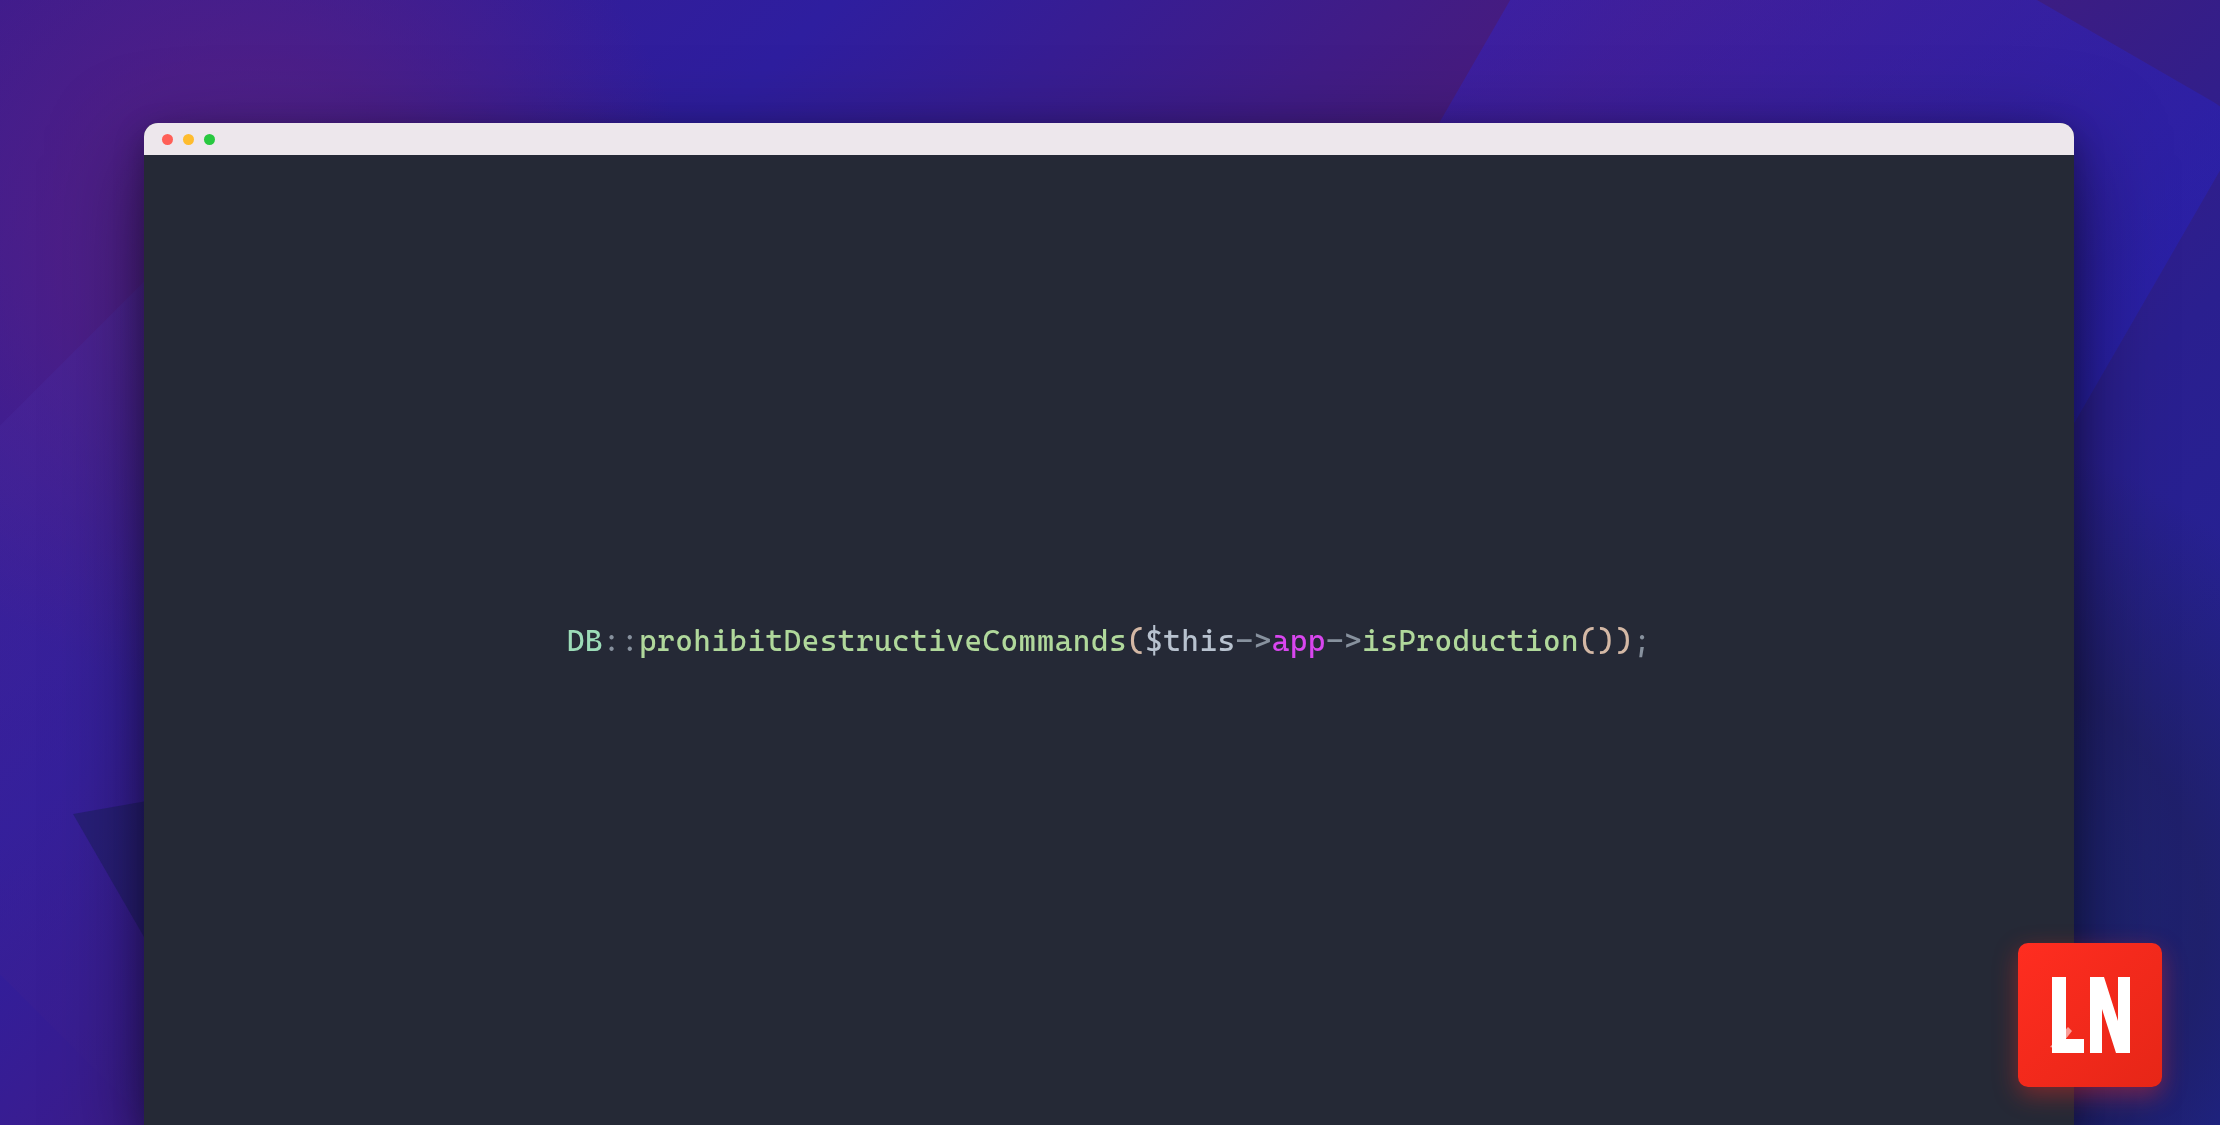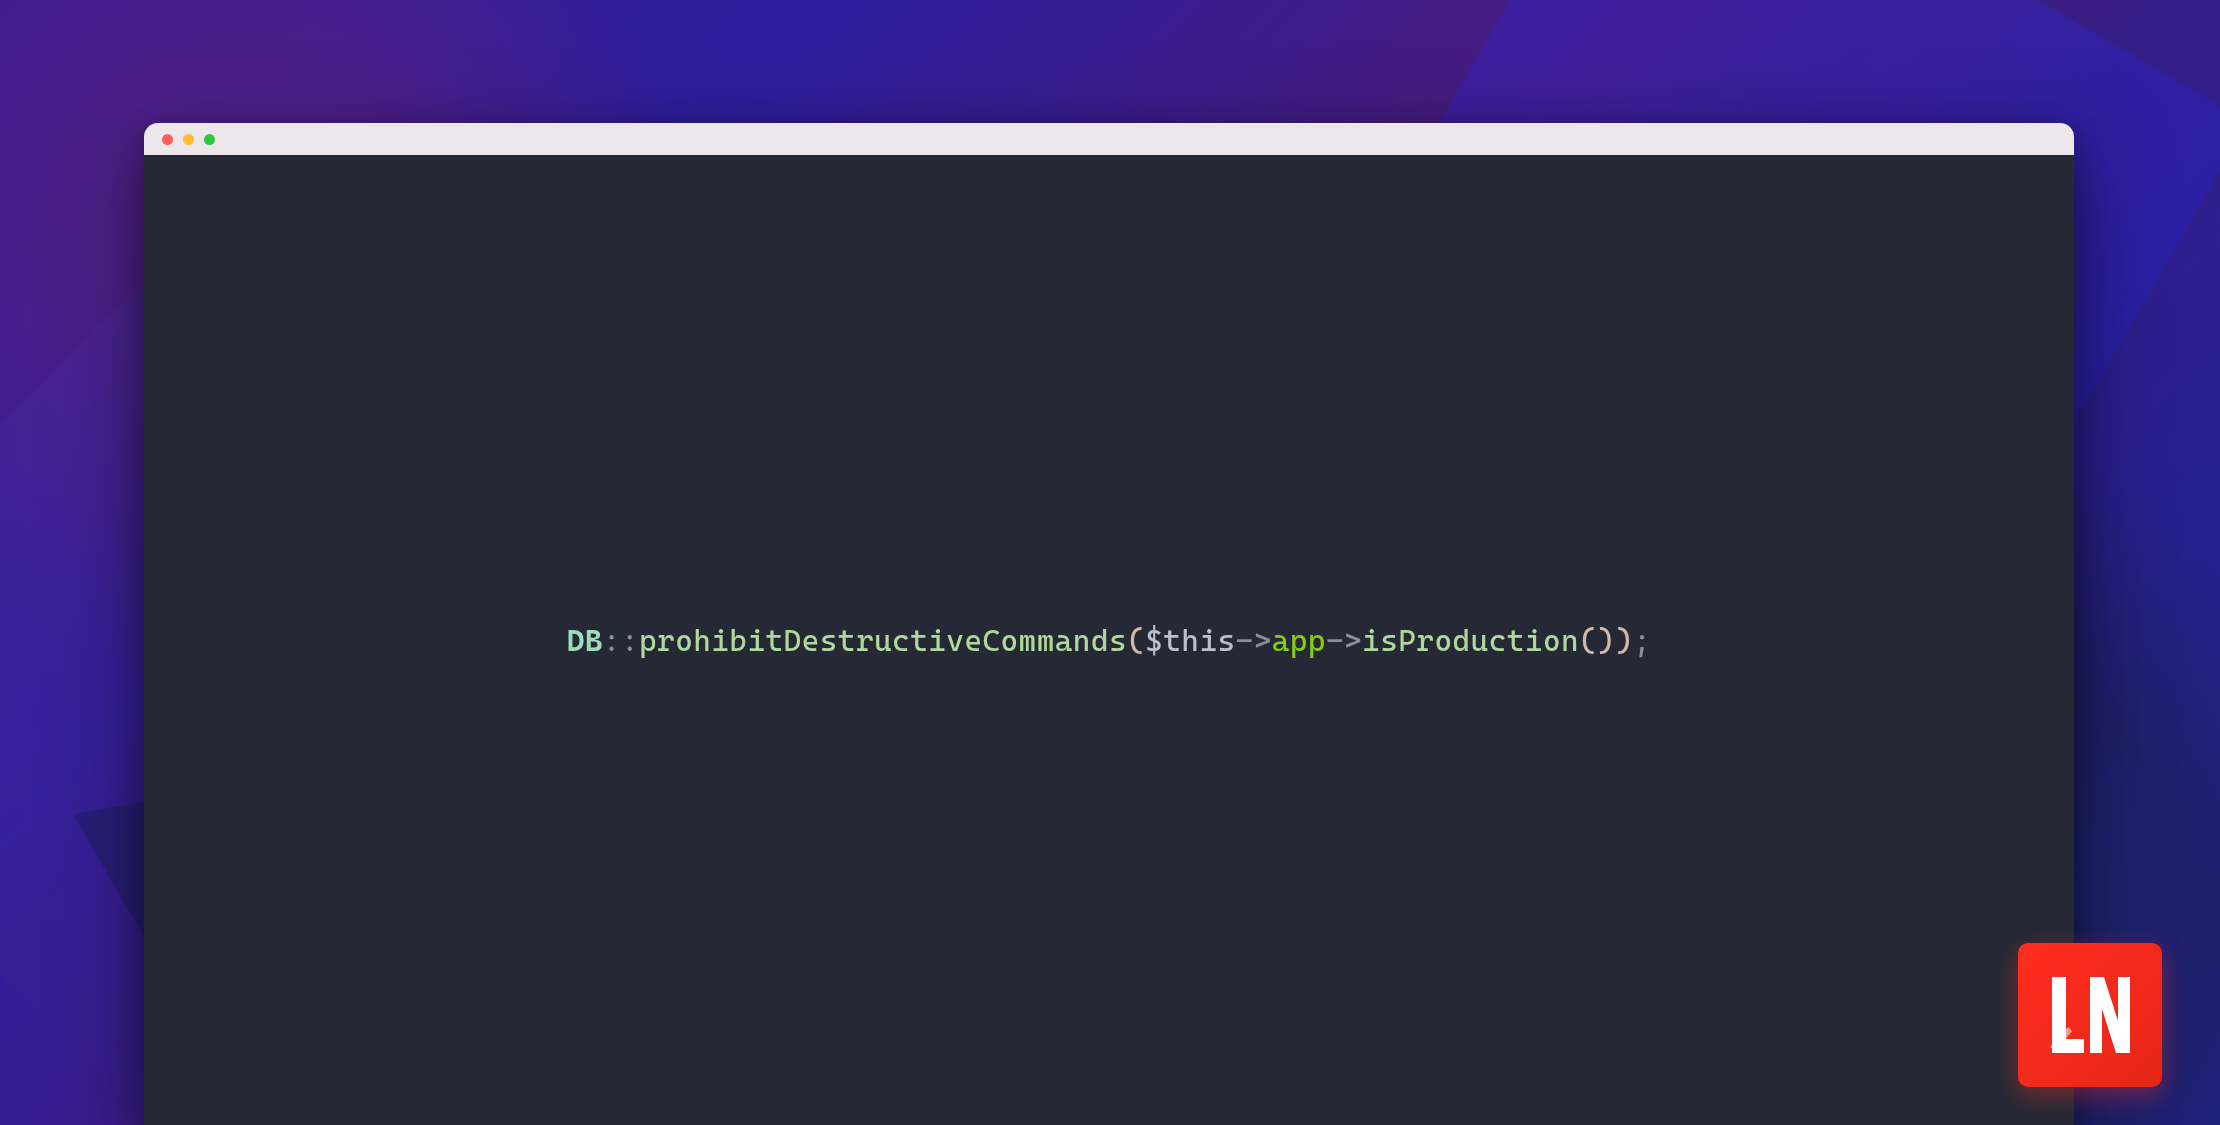--- a/index.html
+++ b/index.html
@@ -117,27 +117,27 @@
     }
     
     .code-line {
       font-family: "SF Mono", "Monaco", "Cascadia Code", "Fira Code", Consolas, monospace;
       font-size: 30px;
       letter-spacing: 0.5px;
       white-space: pre;
       color: #c5cad3;
     }
     
-    .tok-class { color: #9cdcb8; font-weight: bold; }
+    .tok-class { color: #9cdcb8; }
     .tok-punct { color: #87919e; }
     .tok-method { color: #b0d89b; }
     .tok-paren { color: #d4b8a5; }
     .tok-var-italic { color: #b8c2cf; }
     .tok-arrow { color: #87919e; }
-    .tok-prop { color: #84cc16; }
+    .tok-prop { color: #d946ef; }
     .tok-semi { color: #87919e; }
     
     
     .logo-badge {
       position: absolute;
       bottom: 38px;
       right: 58px;
       width: 144px;
       height: 144px;
       background: linear-gradient(135deg, #ff2d20 0%, #e62617 100%);

